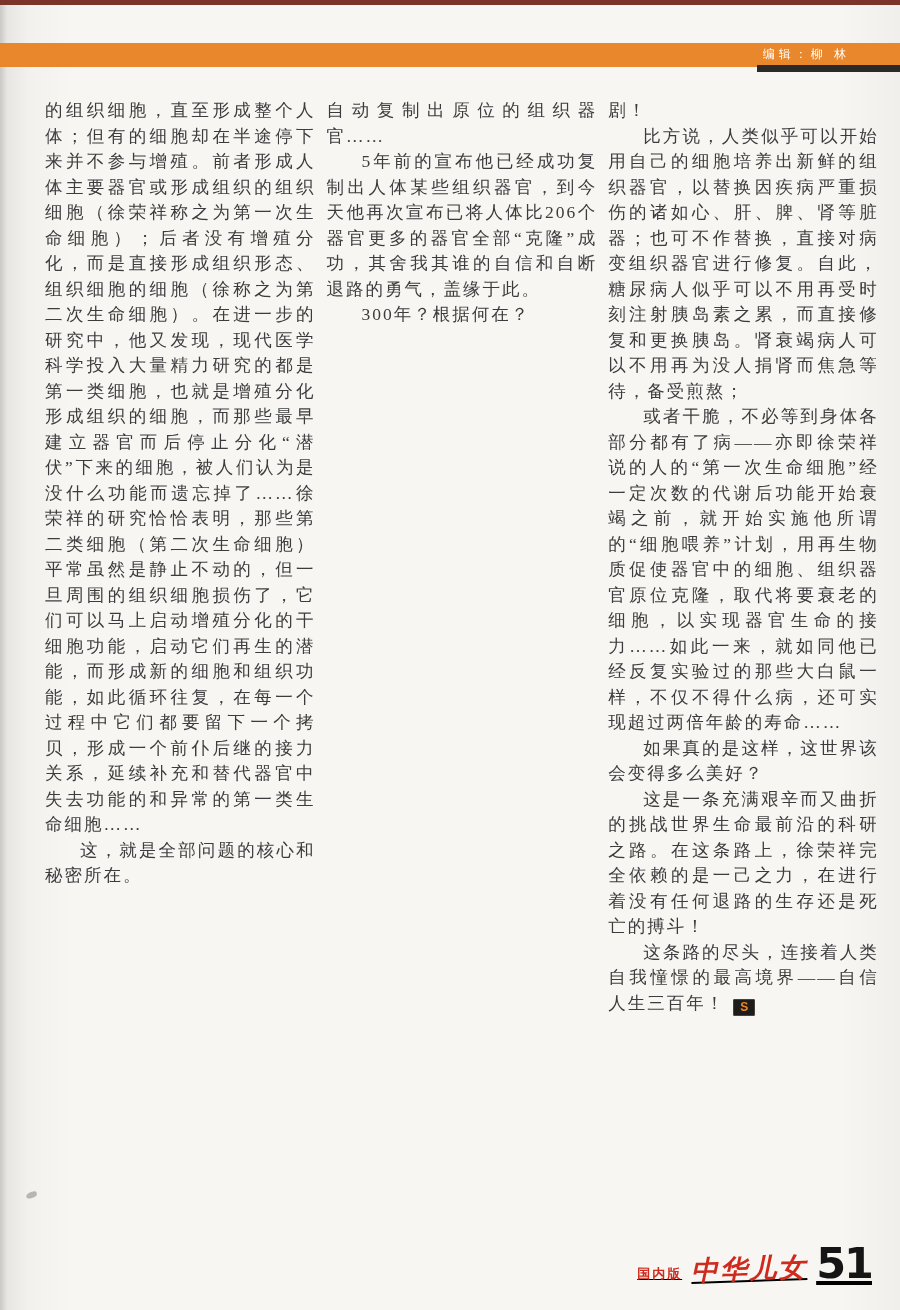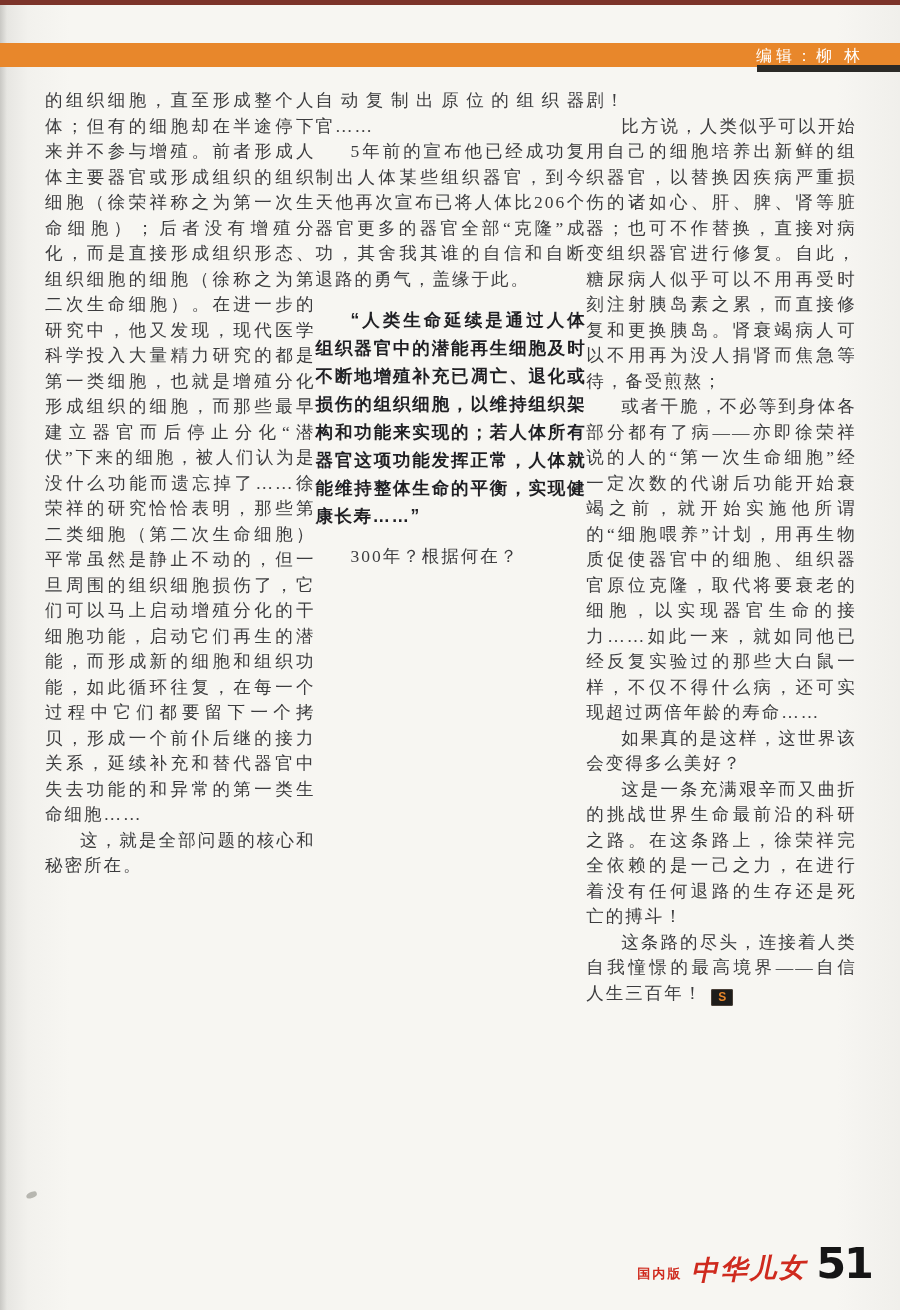--- a/index.html
+++ b/index.html
@@ -11,30 +11,30 @@
     background:linear-gradient(90deg, #c9c8c4 0px, #e7e6e2 7px, #f2f1ed 28px,
                #f7f6f2 70px, #f7f6f2 93%, #f0efeb 100%);
   }
   .top-strip {
     position:absolute; top:0; left:0; width:100%; height:5px; background:#7c342a;
   }
   .header-bar {
     position:absolute; top:43px; left:0; width:100%; height:24px; background:#e8872b;
   }
   .editor-label {
-    position:absolute; top:46px; right:36px; color:#ffffff;
-    font-family:Liberation Serif, serif; font-size:16px; letter-spacing:4px;
+    position:absolute; top:46px; right:50px; color:#ffffff;
+    font-family:Liberation Sans, sans-serif; font-size:12px; letter-spacing:4px;
   }
   .black-bar {
     position:absolute; top:65px; left:757px; right:0; height:7px; background:#2b2a27;
   }
 
   .content {
-    position:absolute; top:88px; left:45px; width:834px;
-    display:flex; 
+    position:absolute; top:98px; left:45px; width:834px;
+    display:flex; gap:11px;
   }
   .column { width:270.6px; }
 
   .para {
     font-size:17.5px; line-height:25.5px; letter-spacing:2px;
     text-align:justify; color:#3c3c3e;
   }
   .para.indent { text-indent:2em; }
   .para.quote {
     font-family:"Liberation Sans", sans-serif; font-weight:bold;
@@ -50,21 +50,21 @@
   }
 
   .smudge {
     position:absolute; left:26px; top:1192px; width:11px; height:6px;
     background:#97968f; border-radius:60% 40% 50% 50%;
     transform:rotate(-18deg); opacity:.65;
   }
 
   .footer {
     position:absolute; top:1238px; right:28px;
-    display:flex; align-items:baseline; gap:9px;
+    display:flex; align-items:baseline; gap:9px;text-decoration:underline;
   }
   .edition {
     color:#cf2a1e; font-family:"Liberation Sans", sans-serif;
     font-size:13px; font-weight:bold; letter-spacing:2px;
   }
   .magazine-name {
     color:#cf2a1e; font-family:"DejaVu Serif", serif; font-style:italic;
     font-weight:bold; font-size:27px; letter-spacing:2px;
     transform:rotate(-2deg);
   }
@@ -85,21 +85,20 @@
   <div class="black-bar"></div>
 
   <div class="content">
     <div class="column">
         <p class="para">的组织细胞，直至形成整个人体；但有的细胞却在半途停下来并不参与增殖。前者形成人体主要器官或形成组织的组织细胞（徐荣祥称之为第一次生命细胞）；后者没有增殖分化，而是直接形成组织形态、组织细胞的细胞（徐称之为第二次生命细胞）。在进一步的研究中，他又发现，现代医学科学投入大量精力研究的都是第一类细胞，也就是增殖分化形成组织的细胞，而那些最早建立器官而后停止分化“潜伏”下来的细胞，被人们认为是没什么功能而遗忘掉了……徐荣祥的研究恰恰表明，那些第二类细胞（第二次生命细胞）平常虽然是静止不动的，但一旦周围的组织细胞损伤了，它们可以马上启动增殖分化的干细胞功能，启动它们再生的潜能，而形成新的细胞和组织功能，如此循环往复，在每一个过程中它们都要留下一个拷贝，形成一个前仆后继的接力关系，延续补充和替代器官中失去功能的和异常的第一类生命细胞……</p>
         <p class="para indent">这，就是全部问题的核心和秘密所在。</p>
       </div>
     <div class="column">
         <p class="para">自动复制出原位的组织器官……</p>
         <p class="para indent">5年前的宣布他已经成功复制出人体某些组织器官，到今天他再次宣布已将人体比206个器官更多的器官全部“克隆”成功，其舍我其谁的自信和自断退路的勇气，盖缘于此。</p>
-        <p class="para quote indent">“人类生命延续是通过人体组织器官中的潜能再生细胞及时不断地增殖补充已凋亡、退化或损伤的组织细胞，以维持组织架构和功能来实现的；若人体所有器官这项功能发挥正常，人体就能维持整体生命的平衡，实现健康长寿……”</p>
         <p class="para indent">300年？根据何在？</p>
       </div>
     <div class="column">
         <p class="para">剧！</p>
         <p class="para indent">比方说，人类似乎可以开始用自己的细胞培养出新鲜的组织器官，以替换因疾病严重损伤的诸如心、肝、脾、肾等脏器；也可不作替换，直接对病变组织器官进行修复。自此，糖尿病人似乎可以不用再受时刻注射胰岛素之累，而直接修复和更换胰岛。肾衰竭病人可以不用再为没人捐肾而焦急等待，备受煎熬；</p>
         <p class="para indent">或者干脆，不必等到身体各部分都有了病——亦即徐荣祥说的人的“第一次生命细胞”经一定次数的代谢后功能开始衰竭之前，就开始实施他所谓的“细胞喂养”计划，用再生物质促使器官中的细胞、组织器官原位克隆，取代将要衰老的细胞，以实现器官生命的接力……如此一来，就如同他已经反复实验过的那些大白鼠一样，不仅不得什么病，还可实现超过两倍年龄的寿命……</p>
         <p class="para indent">如果真的是这样，这世界该会变得多么美好？</p>
         <p class="para indent">这是一条充满艰辛而又曲折的挑战世界生命最前沿的科研之路。在这条路上，徐荣祥完全依赖的是一己之力，在进行着没有任何退路的生存还是死亡的搏斗！</p>
         <p class="para indent">这条路的尽头，连接着人类自我憧憬的最高境界——自信人生三百年！<span class="end-mark">S</span></p>
       </div>

